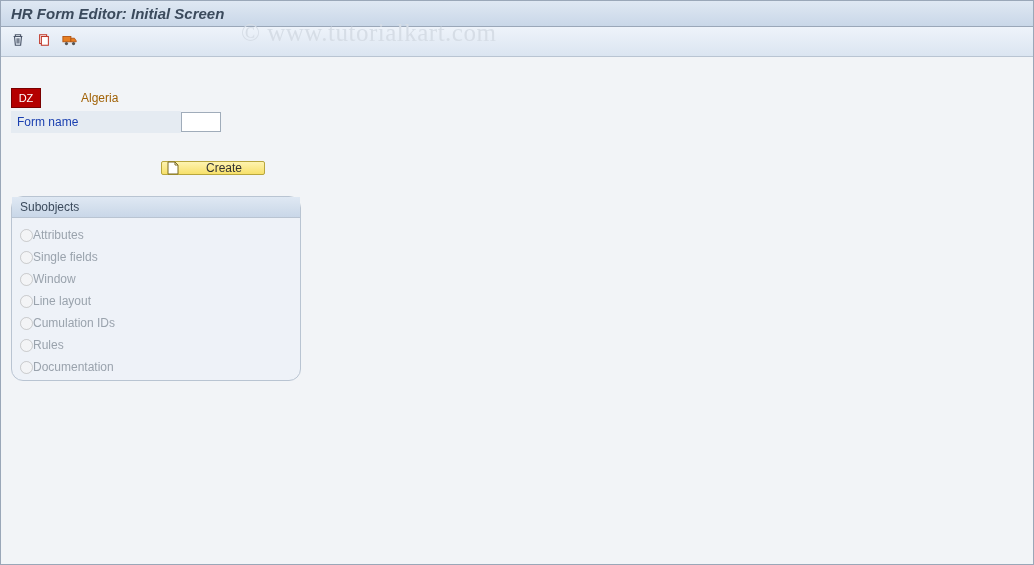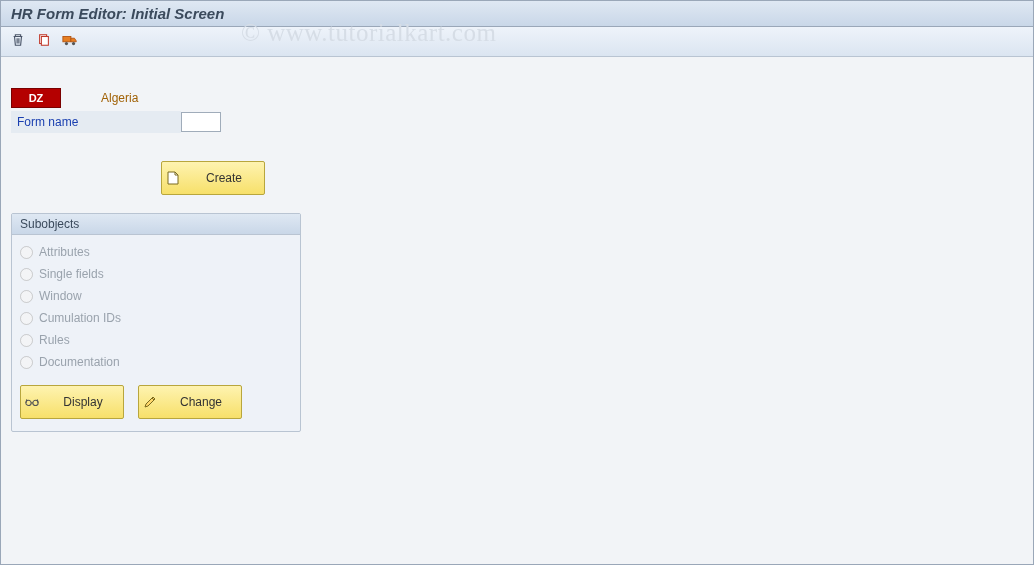--- a/index.html
+++ b/index.html
@@ -53,24 +53,24 @@
   .field-label {
     width: 170px;
     padding: 3px 6px;
     background: #e5ebf2;
     color: #1a3fb0;
     height: 22px;
     display: flex;
     align-items: center;
   }
   .code-badge {
-    width: 50px; height: 20px;
+    width: 30px; height: 20px;
     background: #b40000;
     color: #fff;
-    font-weight: bold;
+    font-weight: normal;
     font-size: 11px;
     display: flex; align-items:center; justify-content:center;
     border: 1px solid #7a0000;
     margin-left: 0;
   }
   .desc-text {
     margin-left: 40px;
     color: #a16207;
   }
   .text-input {
@@ -79,52 +79,51 @@
     background: #fff;
     margin-left: 0;
     padding: 2px 3px;
     font-size: 12px;
   }
   .sap-btn {
     display: inline-flex;
     align-items: center;
     justify-content: flex-start;
     gap: 8px;
-    height: 34px;
+    height: 14px;
     background: linear-gradient(#fef3b0,#f7e06a);
     border: 1px solid #b8a63d;
     border-radius: 2px;
     padding: 0 4px;
     min-width: 104px;
     cursor: pointer;
     color: #333;
     font-size: 12px;
   }
   .sap-btn .icon-slot { width:14px; display:flex; align-items:center; justify-content:center; }
   .sap-btn .btn-text { flex:1; text-align:center; }
   .create-row { margin-left: 150px; margin-top: 28px; margin-bottom: 18px; }
   .groupbox {
     width: 290px;
     border: 1px solid #b9c4d2;
     background: #eef2f8;
-    border-radius: 2px;
+    border-radius: 12px;
     padding:0;
   }
   .groupbox-header {
     background: linear-gradient(#dfe8f3,#c9d7e8);
     border-bottom: 1px solid #b9c4d2;
     padding: 3px 8px;
     color: #3b4a5c;
     font-size: 12px;
   }
   .radio-list { padding: 6px 8px 2px 8px; }
   .radio-item {
     display: flex;
     align-items: center;
-    gap: 6px;
     height: 22px;
     color: #9aa3ad;
     font-size: 12px;
     cursor: default;
   }
   .radio-item input[type=radio] {
     margin:0;
     accent-color: #888;
   }
   .groupbox-footer {
@@ -213,47 +212,30 @@
       <label class="radio-item">
         <input type="radio" name="subobj" disabled="" style="">
         <span>Single fields</span>
       </label>
       <label class="radio-item">
         <input type="radio" name="subobj" disabled="" style="">
         <span>Window</span>
       </label>
       <label class="radio-item">
         <input type="radio" name="subobj" disabled="" style="">
+        <span>Line layout</span>
+      </label>
+      <label class="radio-item">
+        <input type="radio" name="subobj" disabled="" style="">
         <span>Cumulation IDs</span>
       </label>
       <label class="radio-item">
         <input type="radio" name="subobj" disabled="" style="">
         <span>Rules</span>
       </label>
       <label class="radio-item">
         <input type="radio" name="subobj" disabled="" style="">
         <span>Documentation</span>
       </label>
     </div>
-    <div class="groupbox-footer">
-      <button class="sap-btn">
-        <span class="icon-slot">
-          <svg width="16" height="10" viewBox="0 0 16 10">
-              <circle cx="4" cy="6" r="3" fill="none" stroke="#555" stroke-width="1.2"></circle>
-              <circle cx="12" cy="6" r="3" fill="none" stroke="#555" stroke-width="1.2"></circle>
-              <path d="M7 6h2M1 6l1-4M15 6l-1-4" fill="none" stroke="#555" stroke-width="1.2"></path>
-            </svg>
-        </span>
-        <span class="btn-text">Display</span>
-      </button>
-      <button class="sap-btn">
-        <span class="icon-slot">
-          <svg width="12" height="12" viewBox="0 0 12 12">
-              <path d="M1 11l1-3 7-7 2 2-7 7-3 1z" fill="#ffd76a" stroke="#7a6a1f" stroke-width="1"></path>
-              <path d="M8 2l2 2" stroke="#7a6a1f" stroke-width="1"></path>
-            </svg>
-        </span>
-        <span class="btn-text">Change</span>
-      </button>
-    </div>
   </div>
 
 </div>
 
 </body></html>

